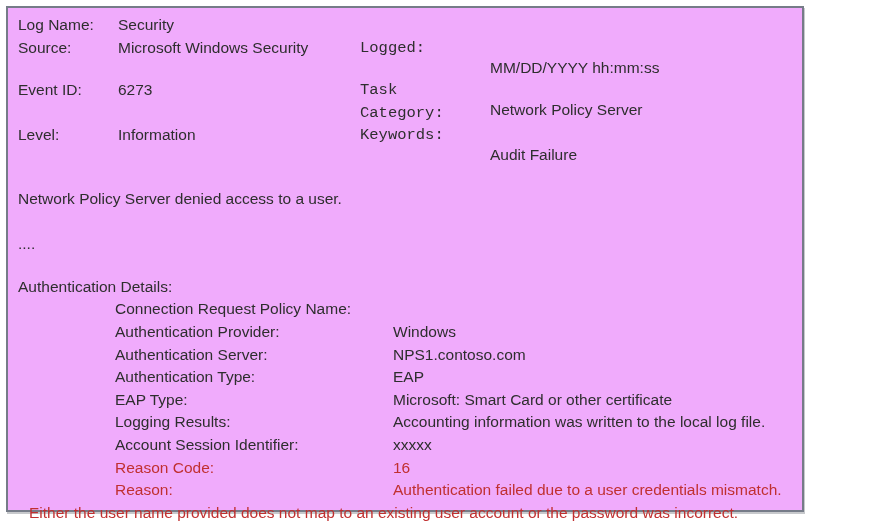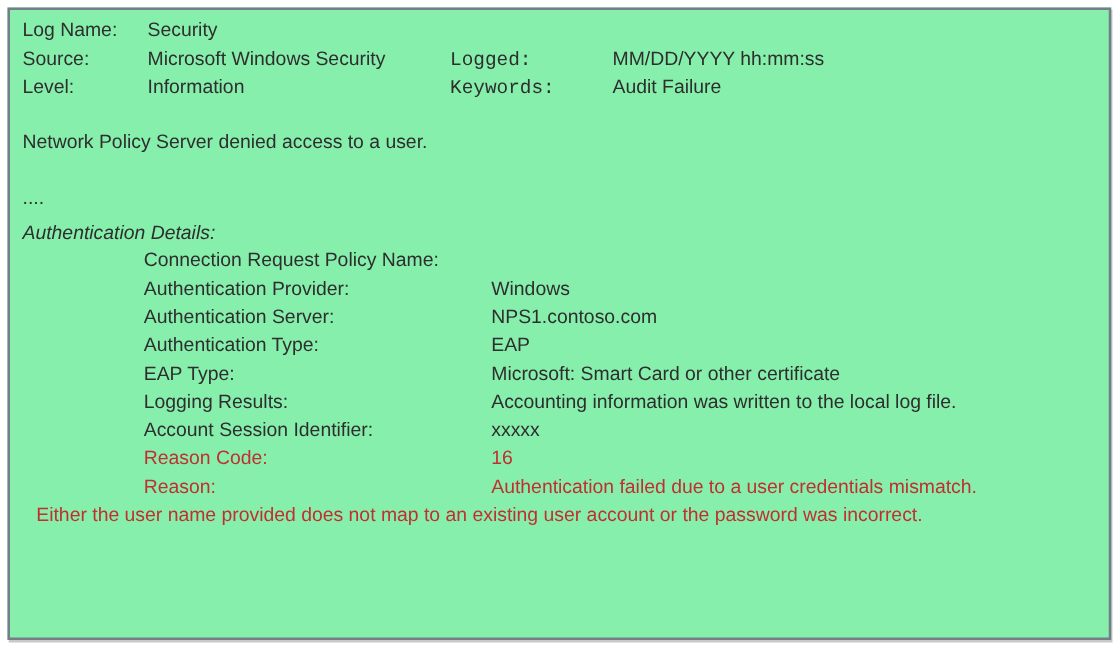--- a/index.html
+++ b/index.html
@@ -12,55 +12,61 @@
     font-size: 15.5px;
     line-height: 22.6px;
     color: var(--text-color, #2e2e2e);
     position: relative;
     overflow: hidden;
   }
   .frame {
     position: absolute;
     left: 6px;
     top: 6px;
-    width: 883px;
+    width: 798px;
     height: 506px;
     border: 2px solid var(--border-color, #767c88);
     padding: 6px 10px 0 10px;
-    background: #86efac;
+    background: #f0abfc;
     box-shadow: 1px 2px 0 rgba(95, 100, 110, 0.35);
   }
   .hrow { display: flex; }
   .hl1 { flex: 0 0 100px; }
   .hv1 { flex: 0 0 242px; }
   .hl2 { flex: 0 0 130px; font-family: Liberation Mono, monospace; }
-  .hv2 { flex: 1; }
+  .hv2 { flex: 1; margin-top: 20px; }
   .description { margin-top: 21px; }
   .ellipsis { margin-top: 22.6px; }
-  .section-title { margin-top: 5px; font-style: italic; }
+  .section-title { margin-top: 20px; }
   .drow { display: flex; }
   .dlabel { flex: 0 0 278px; margin-left: 97px; }
   .dvalue { flex: 1; }
   .alert { color: var(--alert-color, #c03030); align-items: center; }
   .footnote { margin-left: -10px; color: var(--alert-color, #c03030); padding-left: 21px; }
 </style>
 </head>
 <body>
 
 <div class="frame">
 
   <div class="hrow">
     <span class="hl1">Log Name:</span>
     <span class="hv1">Security</span>
   </div>
   <div class="hrow">
     <span class="hl1">Source:</span>
     <span class="hv1">Microsoft Windows Security</span>
     <span class="hl2">Logged:</span>
     <span class="hv2">MM/DD/YYYY hh:mm:ss</span>
+  </div>
+  <div class="hrow">
+    <span class="hl1">Event ID:</span>
+    <span class="hv1">6273</span>
+    <span class="hl2">Task Category:</span>
+    <span class="hv2">Network Policy Server</span>
   </div>
   <div class="hrow">
     <span class="hl1">Level:</span>
     <span class="hv1">Information</span>
     <span class="hl2">Keywords:</span>
     <span class="hv2">Audit Failure</span>
   </div>
 
   <div class="description">Network Policy Server denied access to a user.</div>
   <div class="ellipsis">....</div>

